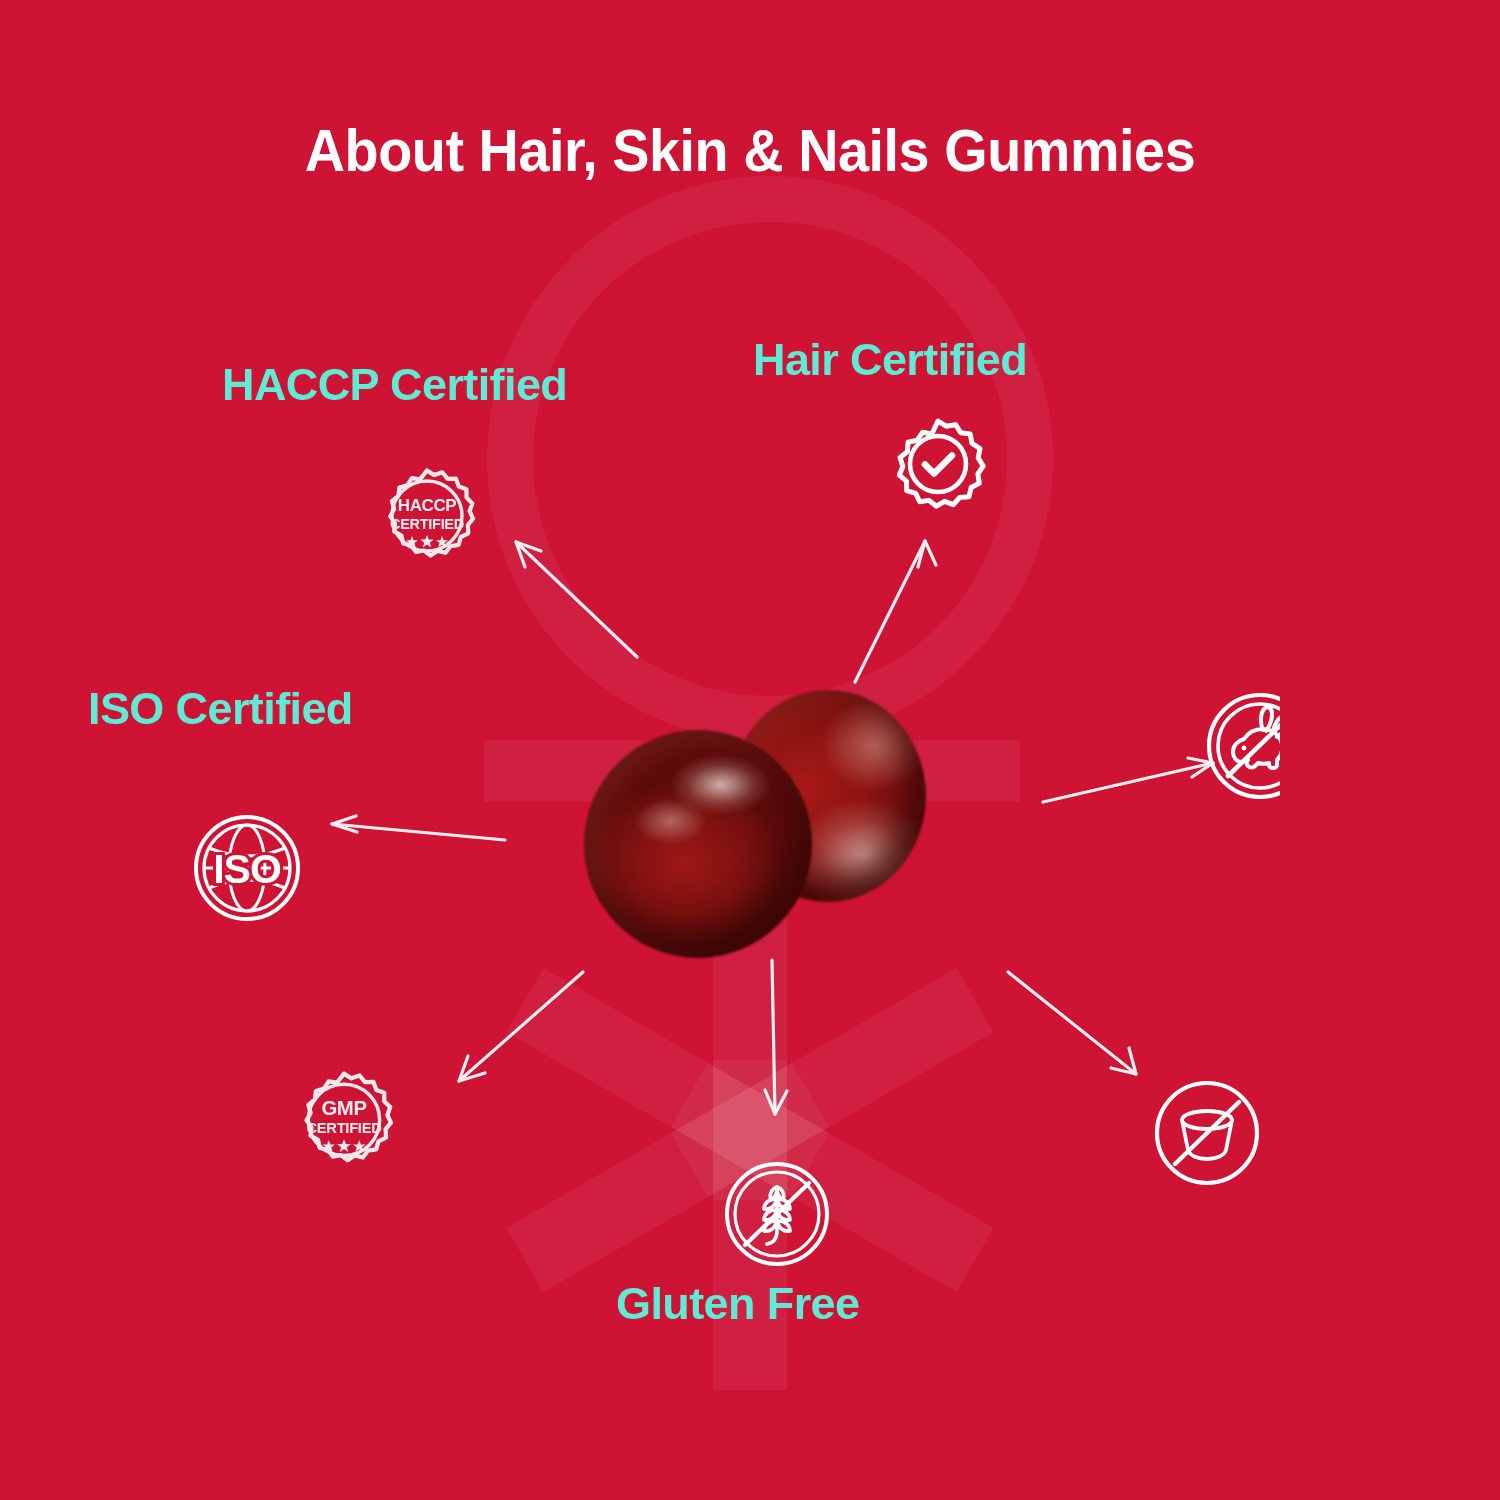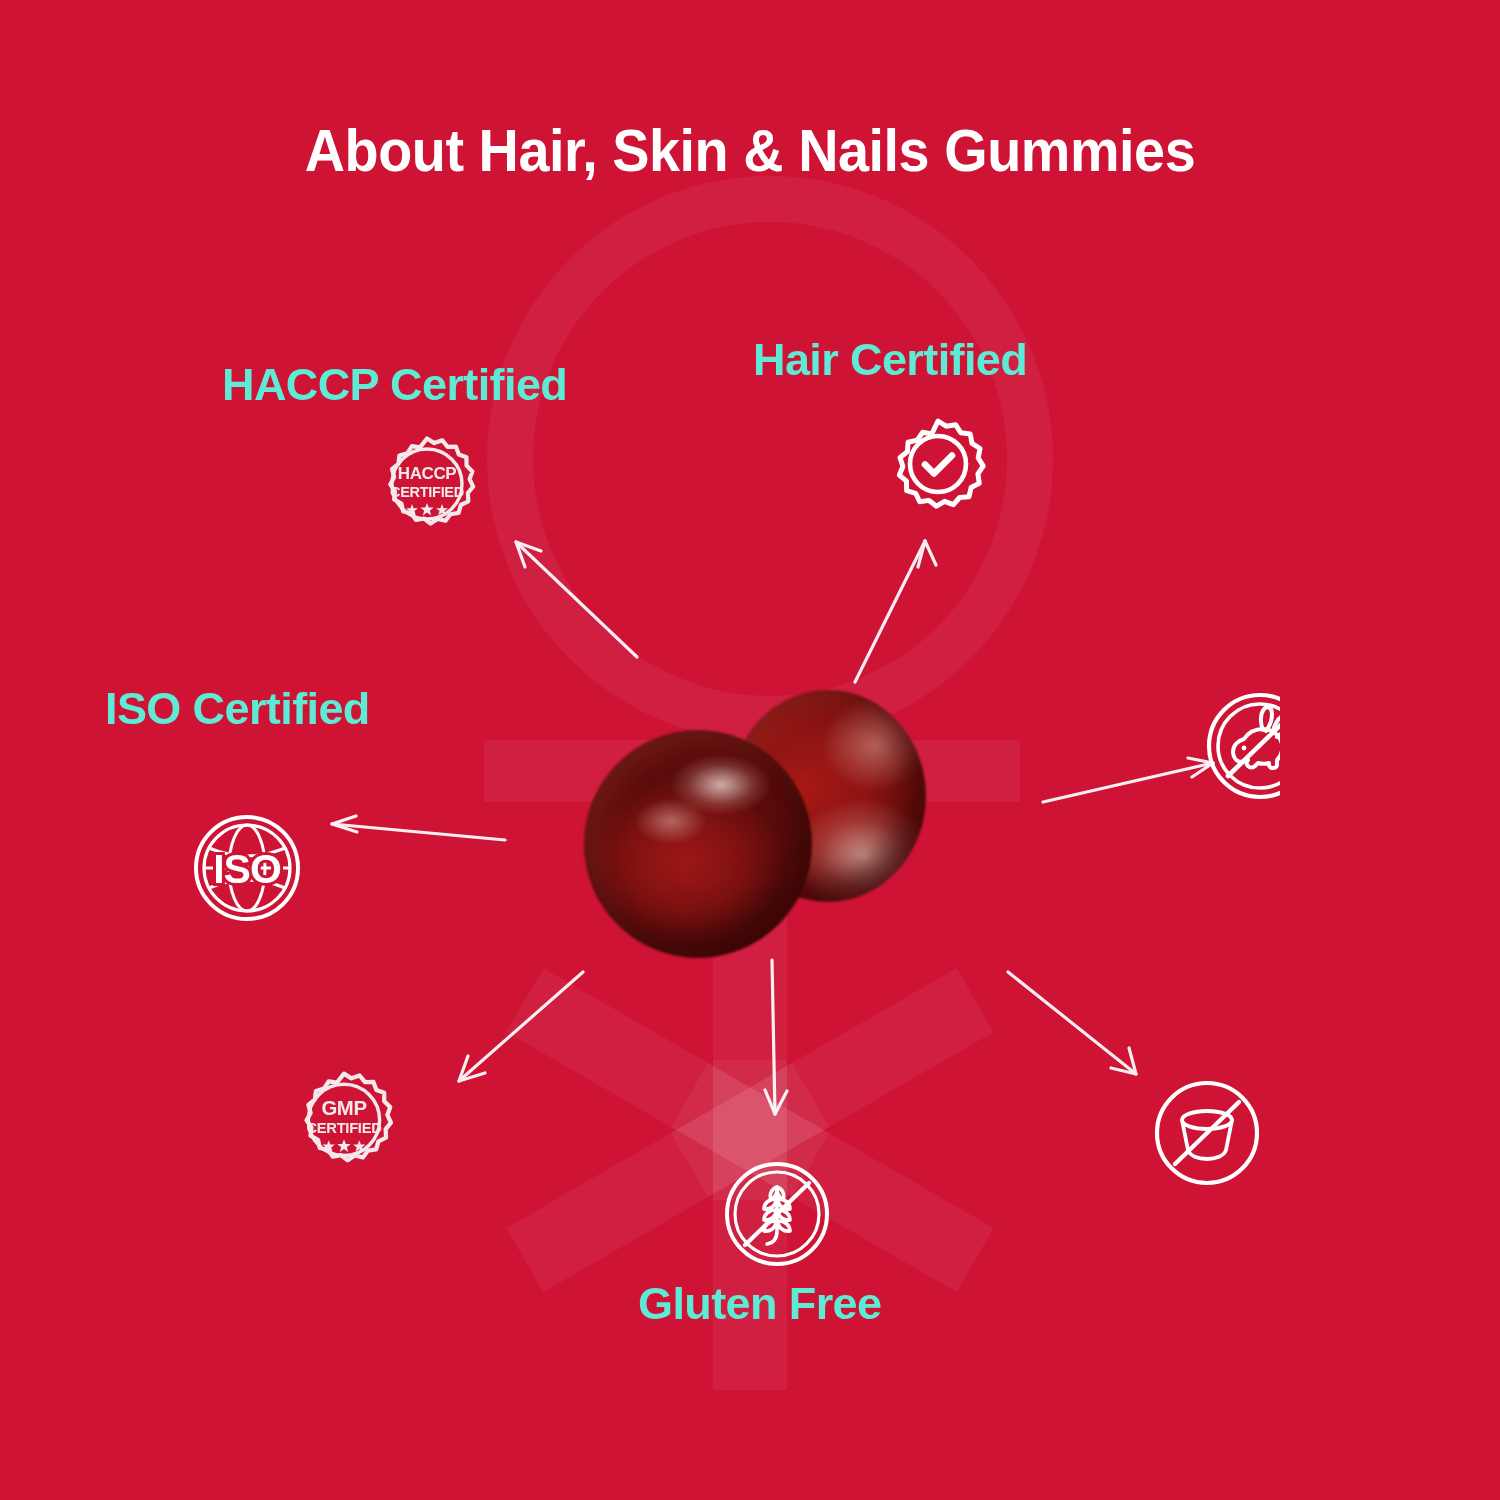--- a/index.html
+++ b/index.html
@@ -143,21 +143,21 @@
 
       <path d="M772,960 L775,1114"></path>
       <path d="M775,1114 L765,1090 M775,1114 L787,1091"></path>
 
       <path d="M1008,972 L1136,1074"></path>
       <path d="M1136,1074 L1111,1068 M1136,1074 L1129,1048"></path>
     </g>
   </svg>
 
   <div class="lbl" style="left:222px; top:362px;">HACCP Certified</div>
-  <div class="icon" style="left:372px; top:431px;">
+  <div class="icon" style="left:372px; top:463px;">
     <svg width="110" height="110" viewBox="0 0 110 110">
       <g id="scallop-h" fill="none" stroke="#F4E9EA" stroke-width="4.2" stroke-linejoin="round">
         <path d="M55 7.5
                  L62.3 12.1 L70.3 9.3 L75.6 15.9 L83.9 15.6 L86.8 23.5 L94.5 26.3 L94.5 34.6
                  L100.4 40.4 L97.6 48.1 L101.1 55.6 L95.9 62.0 L96.3 70.3 L88.8 74.0 L86.6 81.9
                  L78.4 83.2 L73.5 89.8 L65.5 87.9 L58.6 92.5 L52.0 87.5 L44.0 89.0 L39.4 82.2
                  L31.2 80.5 L29.4 72.5 L22.1 68.4 L23.0 60.1 L18.2 53.4 L22.2 46.1 L20.0 38.1
                  L26.4 32.8 L27.4 24.5 L35.4 22.2 L39.9 15.2 L48.0 16.4 Z"></path>
         <circle cx="55" cy="53" r="35" stroke-width="3.4"></circle>
       </g>
@@ -210,21 +210,21 @@
                  C46 78 46 76 48 74"></path>
 
         <path d="M63 44 C60 37 60 28 64 23 C68 19 72 22 72 28 C72 35 69 41 66 45"></path>
         <path d="M73 46 C74 39 78 32 83 30 C87 29 89 33 87 38 C85 44 81 48 77 51"></path>
 
         <circle cx="44" cy="62" r="2.4" fill="#FFFFFF" stroke="none"></circle>
       </g>
     </svg>
   </div>
 
-  <div class="lbl" style="left:88px; top:686px;margin-left:17px;">ISO Certified</div>
+  <div class="lbl" style="left:88px; top:686px;">ISO Certified</div>
   <div class="icon" style="left:189px; top:810px;">
     <svg width="116" height="116" viewBox="0 0 116 116">
       <g fill="none" stroke="#FFFFFF" stroke-width="3.6">
         <circle cx="58" cy="58" r="51" stroke-width="4"></circle>
         <circle cx="58" cy="58" r="43" stroke-width="3.2"></circle>
         <ellipse cx="58" cy="58" rx="18" ry="43" stroke-width="3"></ellipse>
         <path d="M20 38 Q58 54 96 38" stroke-width="3"></path>
         <path d="M20 78 Q58 62 96 78" stroke-width="3"></path>
         <line x1="15" y1="58" x2="101" y2="58" stroke-width="3"></line>
       </g>
@@ -246,21 +246,21 @@
       <text x="55" y="48" text-anchor="middle" fill="#F4E9EA" font-family="Liberation Sans, sans-serif" font-size="20" font-weight="700" letter-spacing="-0.4">GMP</text>
       <text x="55" y="66" text-anchor="middle" fill="#F4E9EA" font-family="Liberation Sans, sans-serif" font-size="14.5" font-weight="700" letter-spacing="-0.3">CERTIFIED</text>
       <g fill="#F4E9EA">
         <polygon points="40,73 41.6,77.2 46,77.2 42.5,80 43.8,84.3 40,81.7 36.2,84.3 37.5,80 34,77.2 38.4,77.2"></polygon>
         <polygon points="55,72 56.8,76.6 61.7,76.6 57.8,79.7 59.2,84.4 55,81.5 50.8,84.4 52.2,79.7 48.3,76.6 53.2,76.6"></polygon>
         <polygon points="70,73 71.6,77.2 76,77.2 72.5,80 73.8,84.3 70,81.7 66.2,84.3 67.5,80 64,77.2 68.4,77.2"></polygon>
       </g>
     </svg>
   </div>
 
-  <div class="lbl" style="left:638px; top:1281px;">Gluten Free</div>
+  <div class="lbl" style="left:616px; top:1281px;">Gluten Free</div>
   <div class="icon" style="left:718px; top:1155px;">
     <svg width="118" height="118" viewBox="0 0 118 118">
       <g fill="none" stroke="#FFFFFF" stroke-width="3.6" stroke-linecap="round" stroke-linejoin="round">
         <circle cx="59" cy="59" r="50" stroke-width="4"></circle>
         <circle cx="59" cy="59" r="42" stroke-width="3.2"></circle>
         <line x1="27" y1="90" x2="91" y2="28" stroke-width="4.2"></line>
 
         <path d="M59 36 L59 76 C59 84 55 88 49 89"></path>
 
         <path d="M59 32 C53 34 51 40 53 45 C56 43 60 38 59 32 Z"></path>

